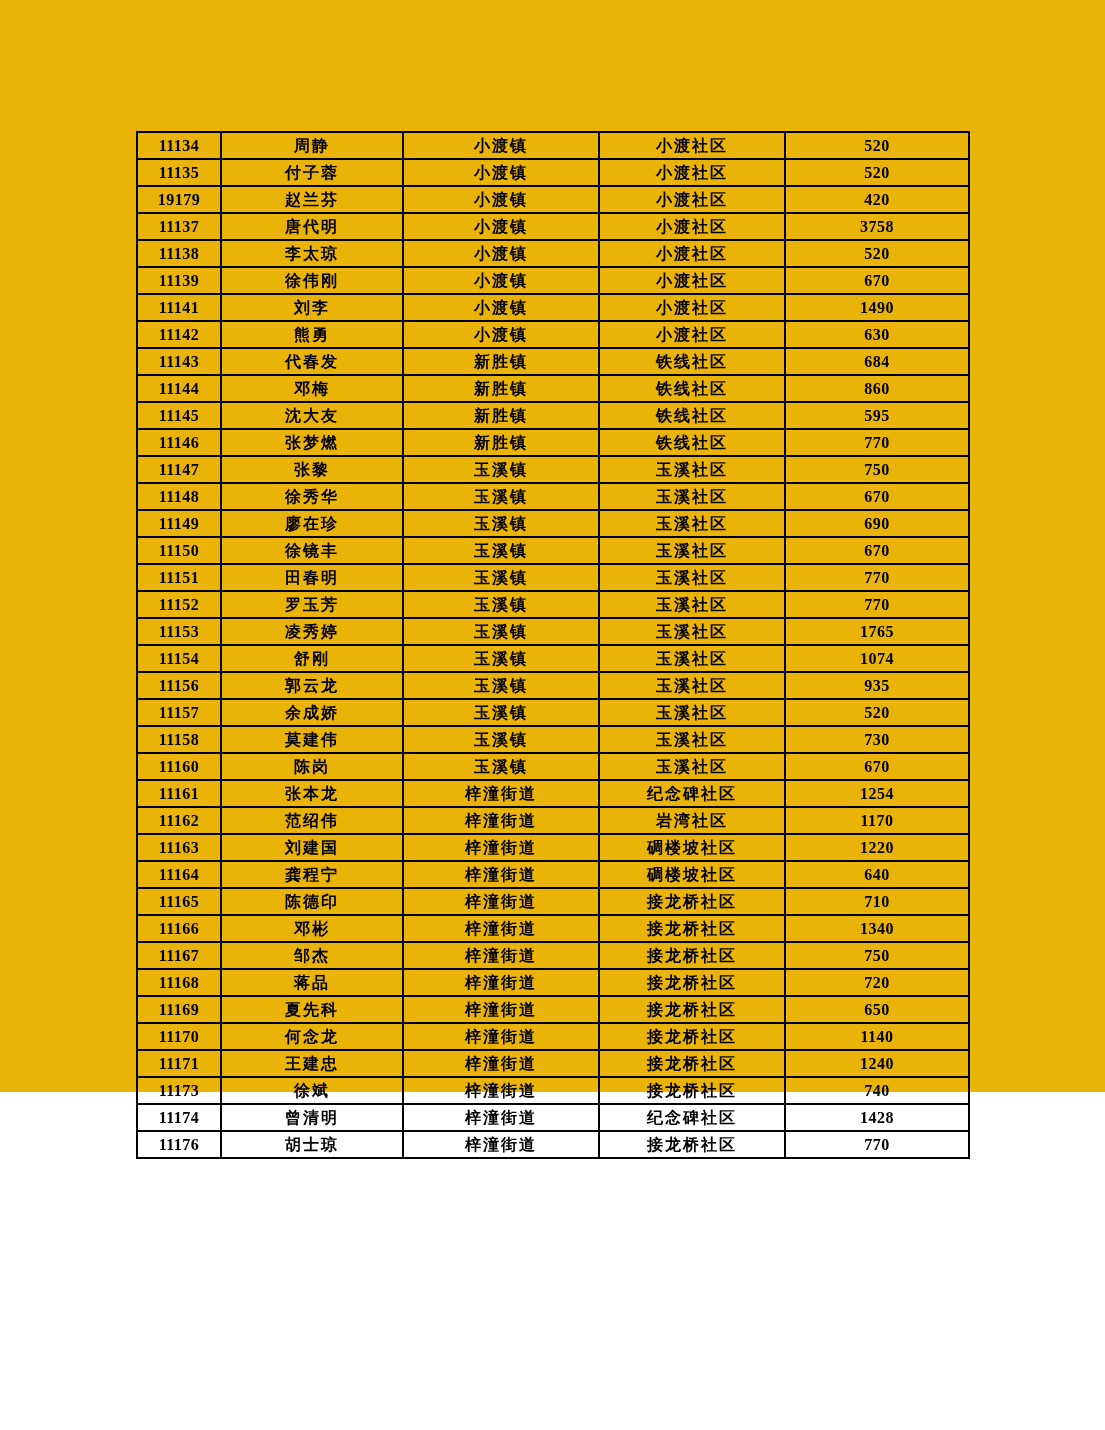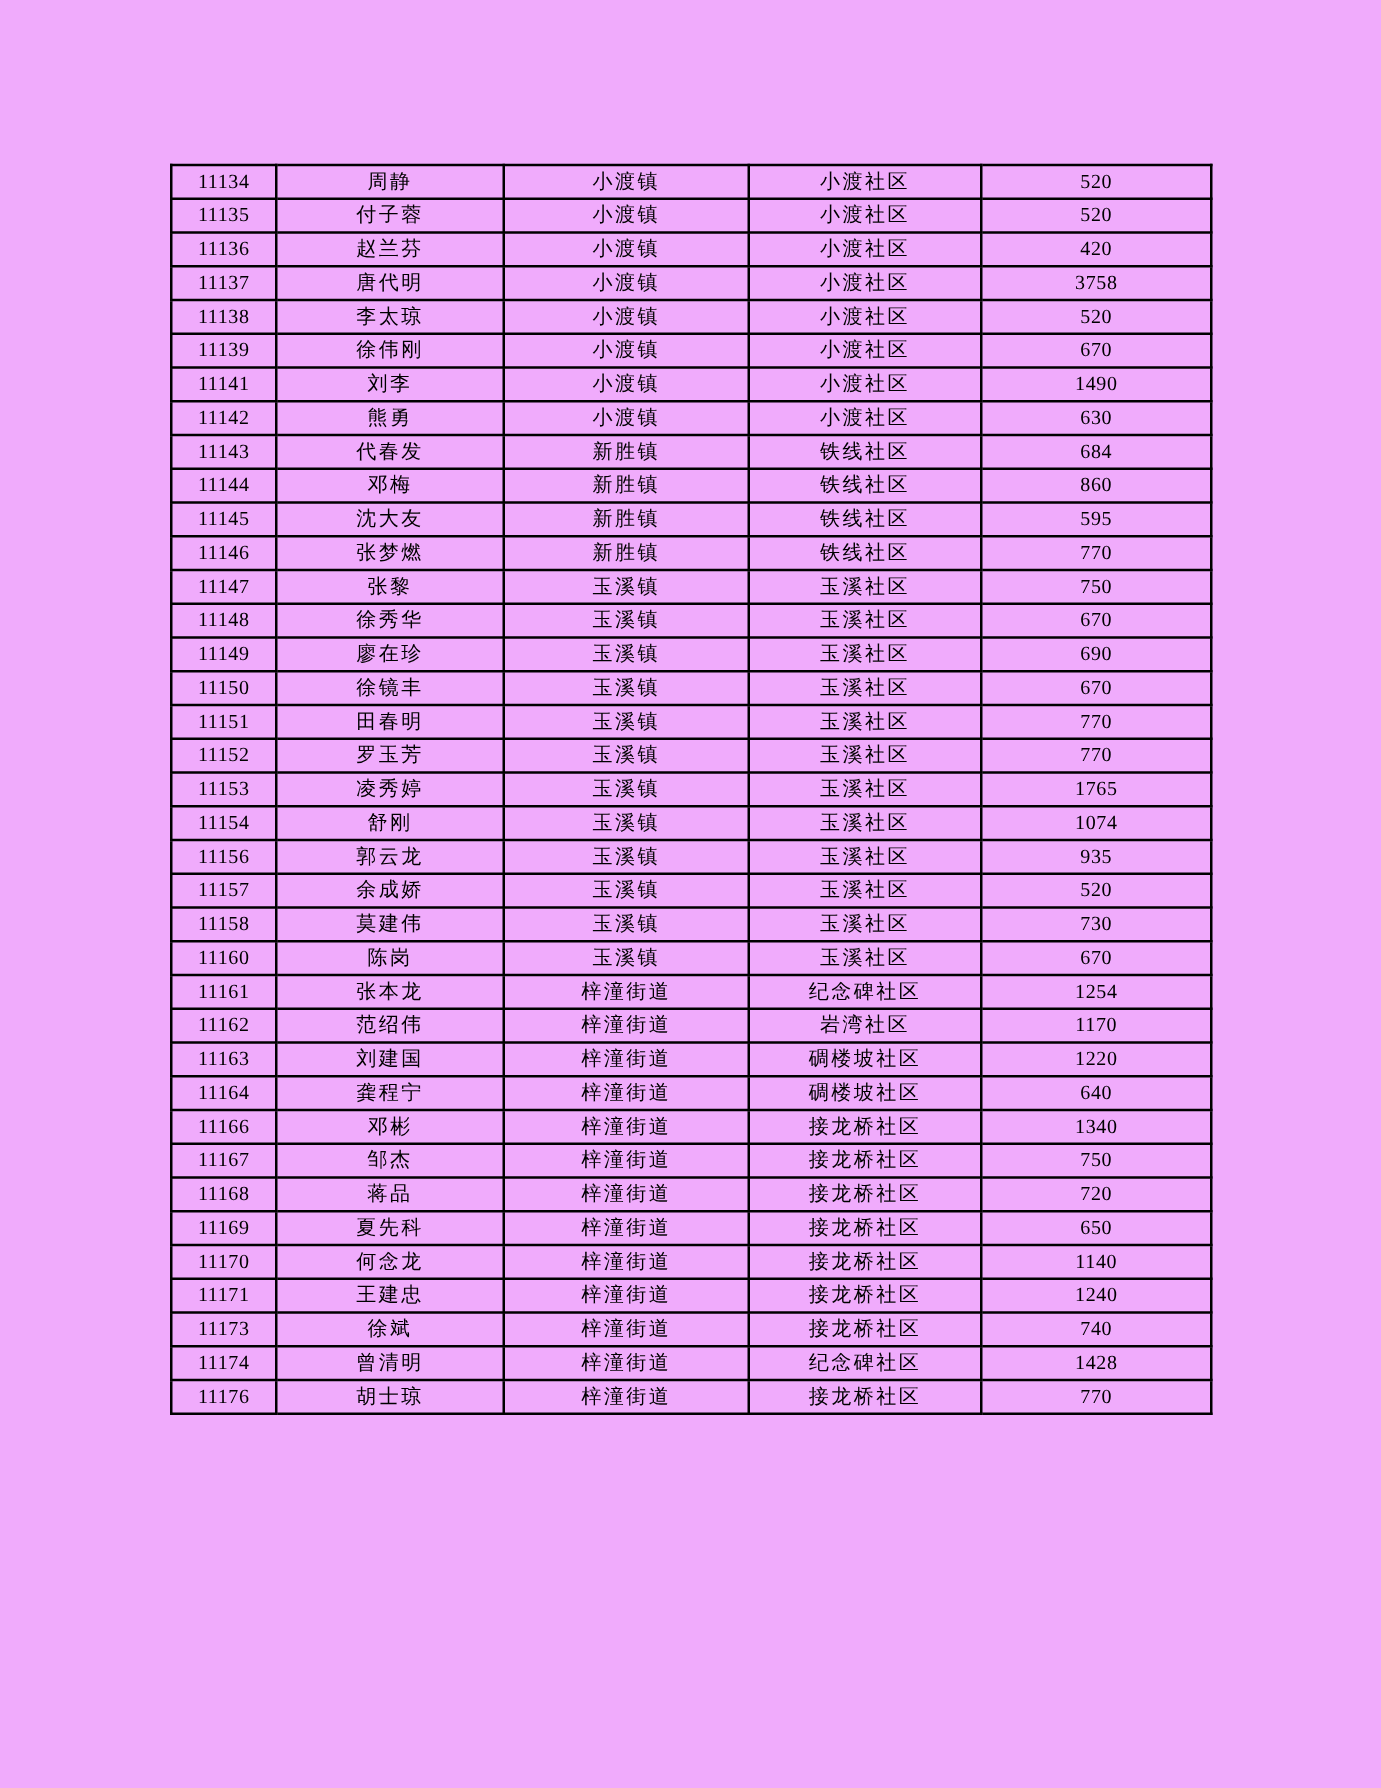--- a/index.html
+++ b/index.html
@@ -13,22 +13,23 @@
     font-family: "Liberation Serif", "DejaVu Serif", serif;
     color: #000000;
     position: relative;
     overflow: hidden;
   }
   .page {
     position: absolute;
     left: 0;
     top: 0;
     width: 1105px;
-    height: 1430px;
-    background: #f0abfc;
+    height: 1092px;
+    background: #eab308;
+    font-weight: bold;
   }
   table.records {
     position: absolute;
     left: 136px;
     top: 131px;
     width: 832px;
     border-collapse: collapse;
     table-layout: fixed;
   }
   table.records td {
@@ -72,21 +73,21 @@
           <td class="cell-amount">520</td>
         </tr>
         <tr>
           <td class="cell-id">11135</td>
           <td class="cell-name">付子蓉</td>
           <td class="cell-town">小渡镇</td>
           <td class="cell-community">小渡社区</td>
           <td class="cell-amount">520</td>
         </tr>
         <tr>
-          <td class="cell-id">11136</td>
+          <td class="cell-id">19179</td>
           <td class="cell-name">赵兰芬</td>
           <td class="cell-town">小渡镇</td>
           <td class="cell-community">小渡社区</td>
           <td class="cell-amount">420</td>
         </tr>
         <tr>
           <td class="cell-id">11137</td>
           <td class="cell-name">唐代明</td>
           <td class="cell-town">小渡镇</td>
           <td class="cell-community">小渡社区</td>
@@ -254,20 +255,27 @@
           <td class="cell-amount">1220</td>
         </tr>
         <tr>
           <td class="cell-id">11164</td>
           <td class="cell-name">龚程宁</td>
           <td class="cell-town">梓潼街道</td>
           <td class="cell-community">碉楼坡社区</td>
           <td class="cell-amount">640</td>
         </tr>
         <tr>
+          <td class="cell-id">11165</td>
+          <td class="cell-name">陈德印</td>
+          <td class="cell-town">梓潼街道</td>
+          <td class="cell-community">接龙桥社区</td>
+          <td class="cell-amount">710</td>
+        </tr>
+        <tr>
           <td class="cell-id">11166</td>
           <td class="cell-name">邓彬</td>
           <td class="cell-town">梓潼街道</td>
           <td class="cell-community">接龙桥社区</td>
           <td class="cell-amount">1340</td>
         </tr>
         <tr>
           <td class="cell-id">11167</td>
           <td class="cell-name">邹杰</td>
           <td class="cell-town">梓潼街道</td>

